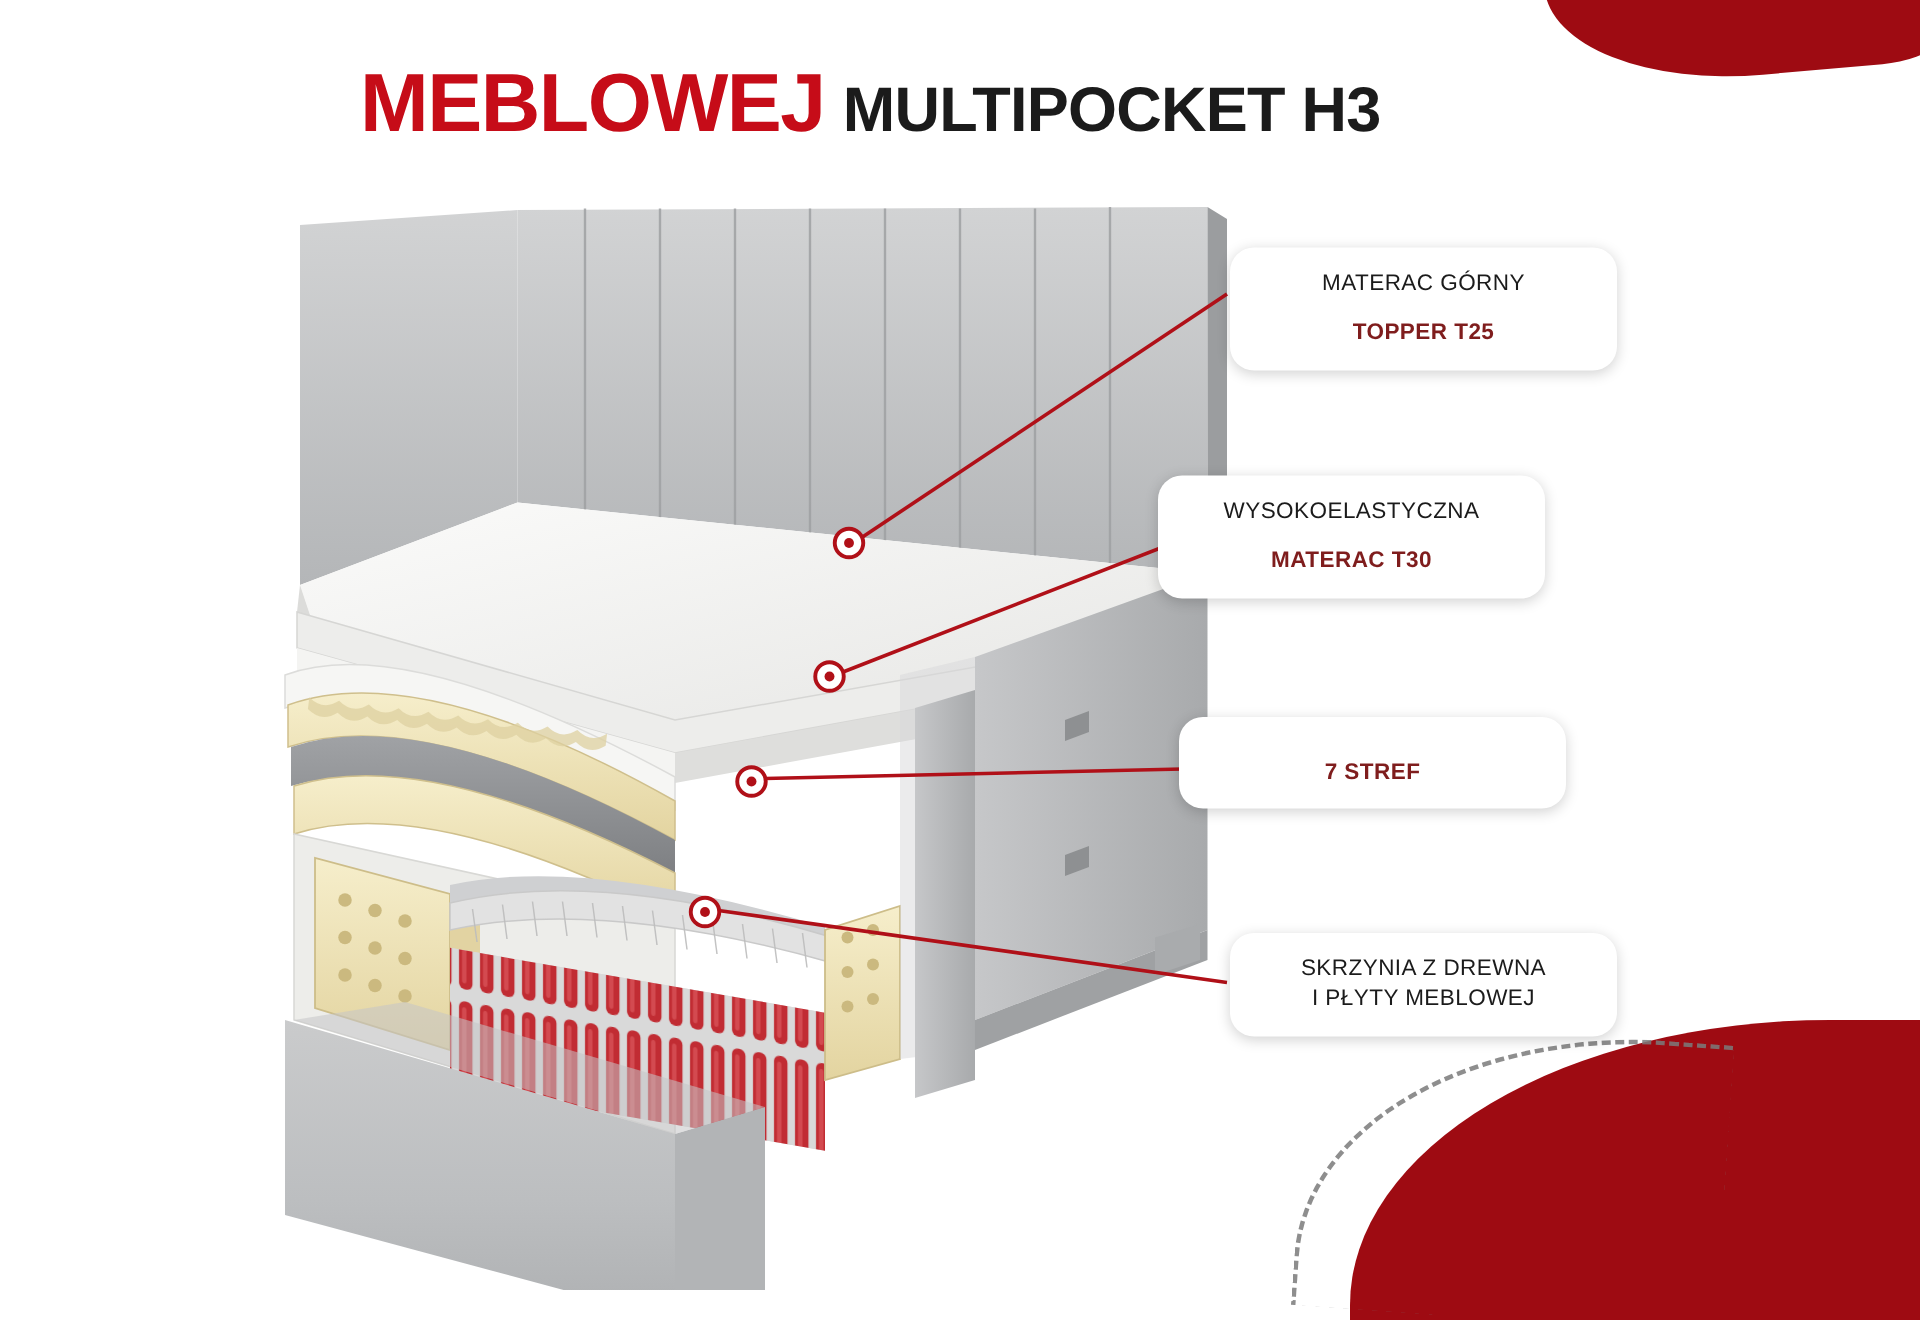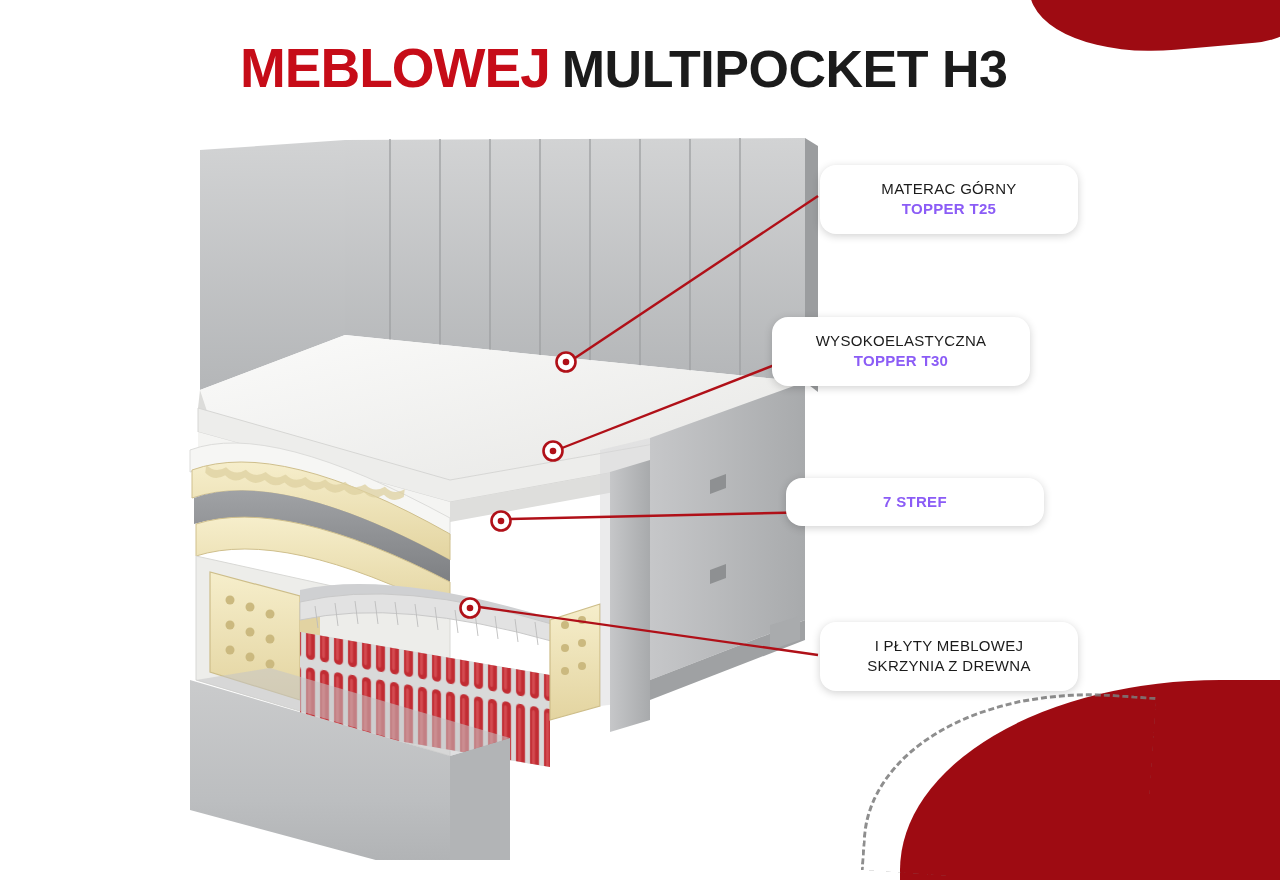--- a/index.html
+++ b/index.html
@@ -56,21 +56,21 @@
     top: 36px;
     white-space: nowrap;
   }
   .title .t-main {
     font-size: 55px;
     font-weight: bold;
     color: #c60c18;
     letter-spacing: -1px;
   }
   .title .t-sub {
-    font-size: 52px;
+    font-size: 42px;
     font-weight: bold;
     color: #1b1b1b;
     letter-spacing: -0.5px;
     margin-left: 12px;
   }
 
   
   .illustration {
     position: absolute;
     left: 150px;
@@ -88,21 +88,22 @@
     box-shadow: 0 2px 9px rgba(0,0,0,.18);
     padding: 14px 18px;
     text-align: center;
     line-height: 1.35;
     font-size: 15px;
     color: #1b1b1b;
     letter-spacing: .3px;
   }
   .callout .strong {
     font-weight: bold;
-    color: #8b5cf6;
+    color: #7f1d1d;
+    margin-top: 13px;
   }
   .callout .plain { color:#1b1b1b; }
 
   .c1 { left: 820px; top: 165px;  width: 222px; }
   .c2 { left: 772px; top: 317px;  width: 222px; }
   .c3 { left: 786px; top: 478px;  width: 222px; }
   .c4 { left: 820px; top: 622px;  width: 222px; }
 
   
   .leaders {
@@ -278,23 +279,23 @@
   </g>
 </svg>
 
 <div class="callout c1">
   <div class="plain">MATERAC GÓRNY</div>
   <div class="strong">TOPPER T25</div>
 </div>
 
 <div class="callout c2">
   <div class="plain">WYSOKOELASTYCZNA</div>
-  <div class="strong">TOPPER T30</div>
+  <div class="strong">MATERAC T30</div>
 </div>
 
 <div class="callout c3">
   <div class="strong">7 STREF</div>
 </div>
 
 <div class="callout c4">
+  <div class="plain">SKRZYNIA Z DREWNA</div>
   <div class="plain">I PŁYTY MEBLOWEJ</div>
-  <div class="plain">SKRZYNIA Z DREWNA</div>
 </div>
 
 </body></html>

